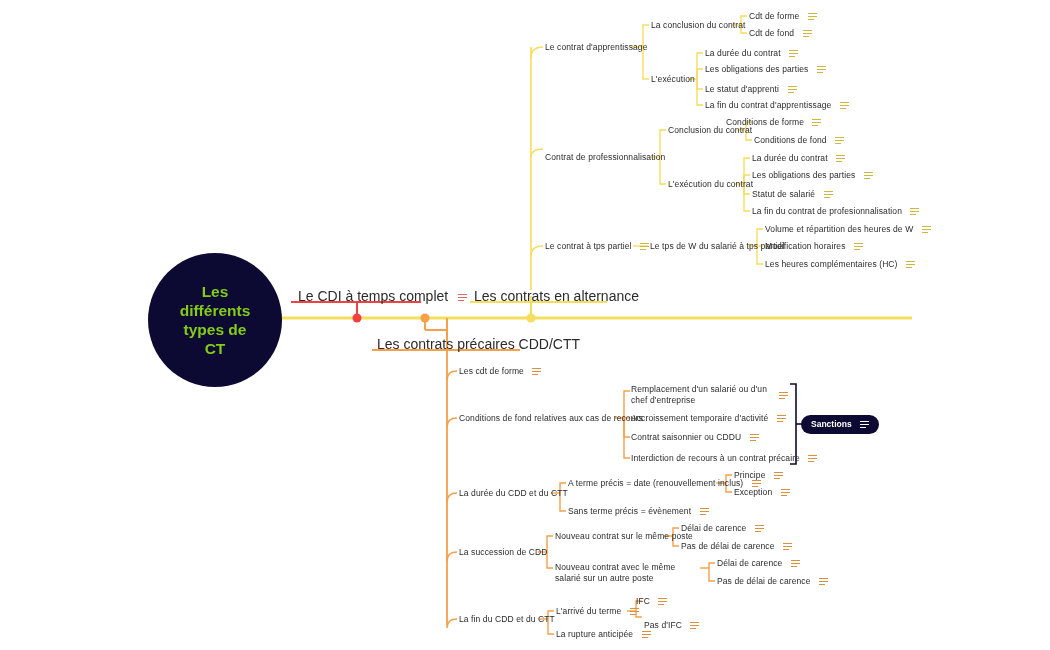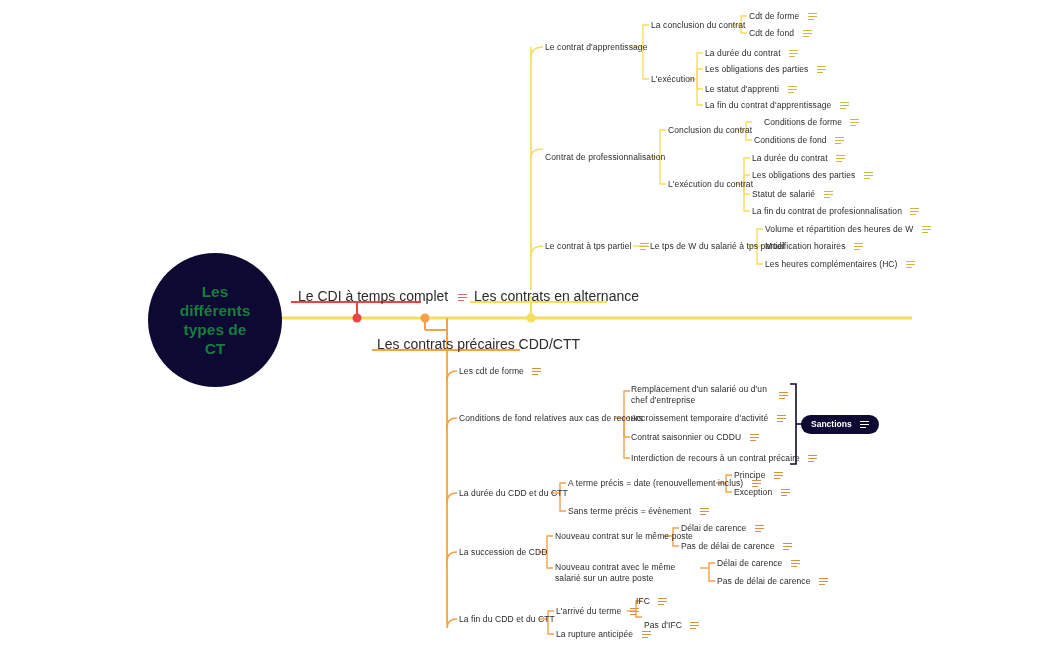--- a/index.html
+++ b/index.html
@@ -17,21 +17,21 @@
   .noteicon i:nth-child(2){top:3px;width:9px;}
   .noteicon i:nth-child(3){top:6px;width:6px;}
 
   .ic-y i{background:#cfb63f;}
   .ic-o i{background:#d9913f;}
   .ic-r i{background:#d96a6a;}
   .ic-w i{background:#ffffff;}
 
   
   #hub{position:absolute;left:148px;top:253px;width:134px;height:134px;border-radius:50%;
-       background:#0c0a32;color:#15803d;font-weight:bold;font-size:15.5px;line-height:19px;
+       background:#0c0a32;color:#84cc16;font-weight:bold;font-size:15.5px;line-height:19px;
        display:flex;align-items:center;justify-content:center;text-align:center;}
 
   
   .toplabel{position:absolute;font-size:14px;color:#2b2b2b;white-space:nowrap;}
 
   
   #sanctions{position:absolute;left:801px;top:415px;background:#0c0a32;color:#fff;
     border-radius:11px;padding:4px 10px 5px 10px;font-size:8.5px;font-weight:bold;white-space:nowrap;}
 </style>
 </head>
@@ -194,21 +194,21 @@
     <span class="txt">La fin du contrat d'apprentissage</span>
     <span class="noteicon ic-y"><i></i><i></i><i></i></span>
   </div>
 
   <div class="node" style="left:545px;top:152px;">
     <span class="txt">Contrat de professionnalisation</span>
   </div>
   <div class="node" style="left:668px;top:125px;">
     <span class="txt">Conclusion du contrat</span>
   </div>
-  <div class="node" style="left:764px;top:117px;">
+  <div class="node" style="left:726px;top:117px;">
     <span class="txt">Conditions de forme</span>
     <span class="noteicon ic-y"><i></i><i></i><i></i></span>
   </div>
   <div class="node" style="left:754px;top:135px;">
     <span class="txt">Conditions de fond</span>
     <span class="noteicon ic-y"><i></i><i></i><i></i></span>
   </div>
   <div class="node" style="left:668px;top:179px;">
     <span class="txt">L'exécution du contrat</span>
   </div>

